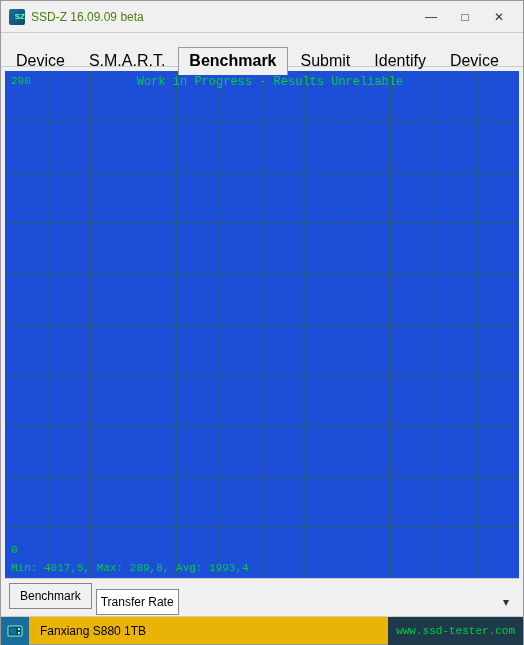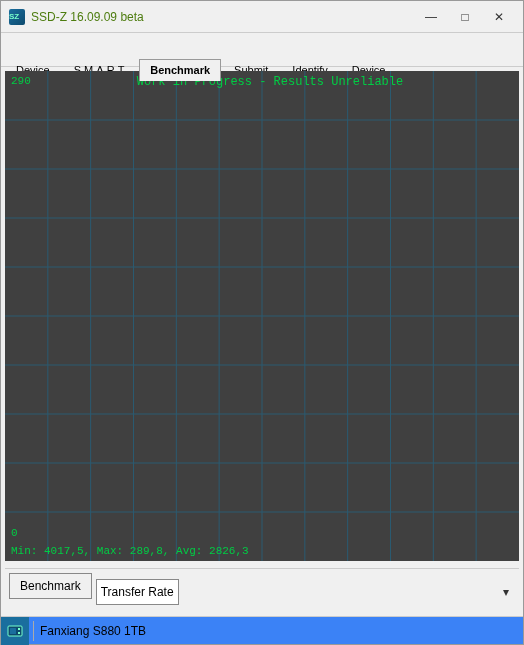--- a/index.html
+++ b/index.html
@@ -31,21 +31,21 @@
     }
     .title-bar-icon {
       width: 16px;
       height: 16px;
       background: linear-gradient(135deg, #1a6e9e, #0d4a6e);
       border-radius: 2px;
       margin-right: 6px;
       flex-shrink: 0;
       display: flex;
       align-items: center;
-      justify-content: flex-start;
+      justify-content: flex-end;
       color: #7fc;
       font-size: 8px;
       font-weight: bold;
     }
     .title-text {
       flex: 1;
       font-size: 12px;
       color: #4d7c0f;
     }
     .title-controls {
@@ -69,43 +69,43 @@
       height: 34px;
       background: #f0f0f0;
       display: flex;
       align-items: flex-end;
       padding: 0 4px;
       border-bottom: 1px solid #ccc;
       flex-shrink: 0;
     }
     .tab {
       padding: 4px 10px 5px;
-      font-size: 11px;
+      font-size: 16px;
       cursor: pointer;
       border: 1px solid transparent;
       border-bottom: none;
       margin-right: 2px;
       color: #000;
       background: transparent;
       position: relative;
-      top: 15px;
+      top: 9px;
     }
     .tab.active {
       background: #f0f0f0;
       border-color: #999 #999 #f0f0f0 #999;
       font-weight: 600;
       z-index: 1;
     }
     
     .chart-container {
       flex: 1;
-      background: #404040;
+      background: #1d4ed8;
       position: relative;
       overflow: hidden;
-      margin: 4px 4px 7px 4px;
+      margin: 4px 4px 0 4px;
     }
     .chart-label-y-top {
       position: absolute;
       top: 4px;
       left: 6px;
       color: #00cc44;
       font-size: 11px;
       font-family: 'Courier New', monospace;
     }
     .chart-label-y-bottom {
@@ -180,26 +180,25 @@
       right: 6px;
       top: 50%;
       transform: translateY(-50%);
       pointer-events: none;
       font-size: 12px;
       color: #333;
     }
     
     .status-bar {
       height: 28px;
-      background: #3b82f6;
+      background: #eab308;
       display: flex;
       align-items: center;
       border-top: 1px solid #ccc;
       flex-shrink: 0;
-      margin-top: 10px;
     }
     .status-icon {
       width: 28px;
       height: 28px;
       background: #1a6e9e;
       display: flex;
       align-items: center;
       justify-content: center;
       color: #7fc;
       font-size: 10px;
@@ -276,21 +275,21 @@
       <line x1="0" y1="40%" x2="100%" y2="40%" stroke="#2a5a70" stroke-width="1"></line>
       <line x1="0" y1="50%" x2="100%" y2="50%" stroke="#2a5a70" stroke-width="1"></line>
       <line x1="0" y1="60%" x2="100%" y2="60%" stroke="#2a5a70" stroke-width="1"></line>
       <line x1="0" y1="70%" x2="100%" y2="70%" stroke="#2a5a70" stroke-width="1"></line>
       <line x1="0" y1="80%" x2="100%" y2="80%" stroke="#2a5a70" stroke-width="1"></line>
       <line x1="0" y1="90%" x2="100%" y2="90%" stroke="#2a5a70" stroke-width="1"></line>
     </svg>
     <div class="chart-label-y-top">290</div>
     <div class="chart-title">Work in Progress - Results Unreliable</div>
     <div class="chart-label-y-bottom">0</div>
-    <div class="chart-stats">Min: 4017,5, Max: 289,8, Avg: 2826,3</div>
+    <div class="chart-stats">Min: 4017,5, Max: 289,8, Avg: 1993,4</div>
   </div>
 
   <div class="bottom-bar">
     <button class="benchmark-btn">Benchmark</button>
     <div class="select-wrapper">
       <select class="select-box">
         <option>Transfer Rate</option>
         <option>Access Time</option>
         <option>IOPS</option>
       </select>
@@ -301,15 +300,16 @@
     <div class="status-icon">
       <svg width="16" height="16" viewBox="0 0 16 16">
         <rect x="1" y="3" width="14" height="10" rx="1" fill="#0d4a6e" stroke="#7fc" stroke-width="1"></rect>
         <rect x="3" y="5" width="6" height="6" rx="0.5" fill="#1a6e9e"></rect>
         <rect x="11" y="5" width="2" height="2" fill="#7fc"></rect>
         <rect x="11" y="9" width="2" height="2" fill="#7fc"></rect>
       </svg>
     </div>
     <div class="status-divider"></div>
     <span class="status-drive">Fanxiang S880 1TB</span>
+    <div class="status-website">www.ssd-tester.com</div>
   </div>
 
 </div>
 
 </body></html>

